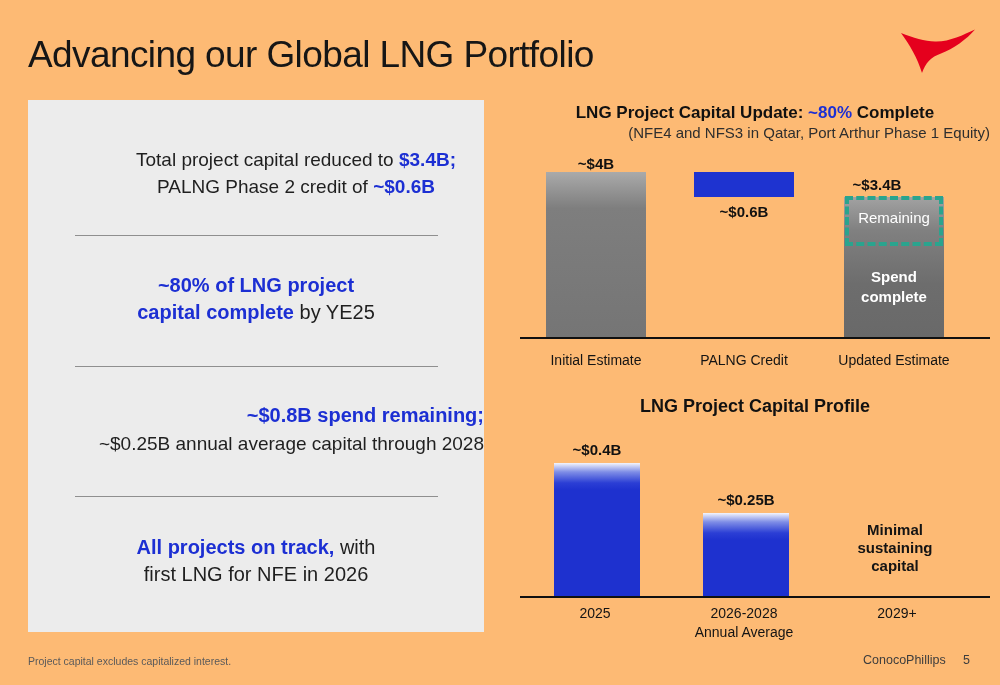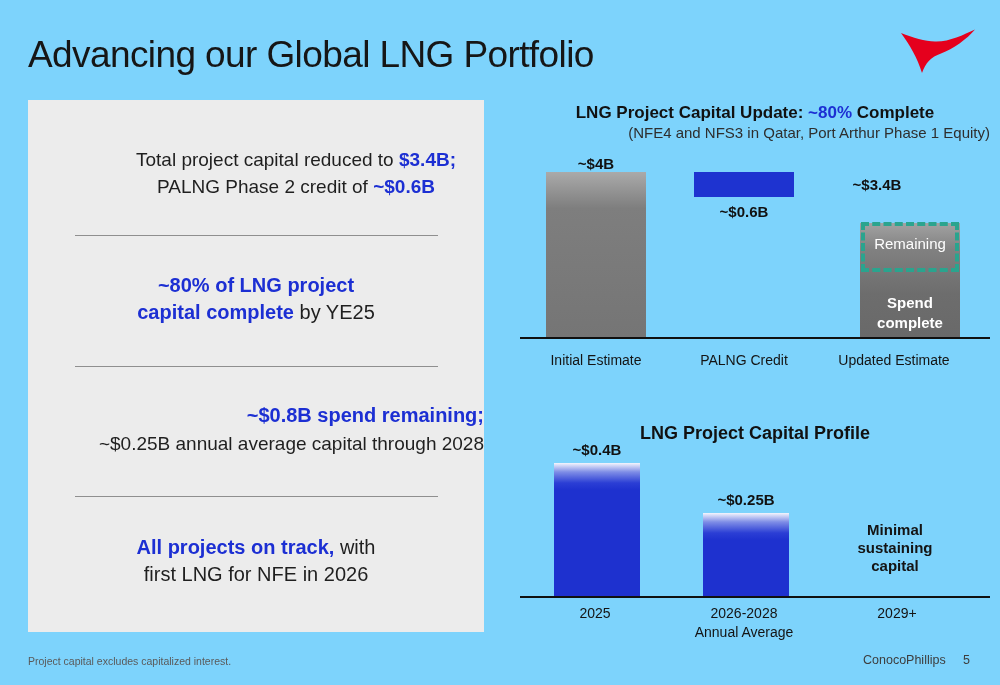--- a/index.html
+++ b/index.html
@@ -1,16 +1,16 @@
 <!DOCTYPE html>
 <html><head>
 <meta charset="utf-8">
 <style>
   html,body{margin:0;padding:0;background:#fff;}
-  .slide{position:relative;width:1000px;height:685px;background:#7dd3fc;overflow:hidden;
+  .slide{position:relative;width:1000px;height:685px;background:#fdba74;overflow:hidden;
          font-family:"Liberation Sans", sans-serif;color:#1a1a1a;}
   
   .page-title{position:absolute;left:28px;top:34px;font-size:37px;font-weight:300;
               letter-spacing:-0.6px;color:#161616;white-space:nowrap;}
   .logo{position:absolute;left:897px;top:27px;width:80px;height:47px;}
   
   .panel{position:absolute;left:28px;top:100px;width:456px;height:532px;background:#ececec;}
   .pblock{position:absolute;left:0;width:100%;text-align:center;line-height:27px;}
   .t19{font-size:19px;} .t20{font-size:20px;}
   .blue{color:#1c2fd3;font-weight:700;}
@@ -32,21 +32,21 @@
   .xlabel{position:absolute;text-align:center;font-size:14px;color:#141414;line-height:19px;white-space:pre-line;}
   .remaining-box{position:absolute;top:-1px;left:1px;right:1px;height:50px;
                  border:4px dashed #2aa48e;box-sizing:border-box;}
   .remaining-text{position:absolute;left:0;right:0;top:0;height:42px;line-height:42px;
                   text-align:center;color:#ffffff;font-size:15px;}
   .spend-text{position:absolute;left:0;right:0;top:70px;text-align:center;color:#ffffff;
               font-size:15px;font-weight:600;line-height:20px;white-space:pre-line;}
   .note-bold{position:absolute;text-align:center;font-weight:700;font-size:15px;color:#141414;
              line-height:18px;white-space:pre-line;}
   .c2-title{position:absolute;left:0;top:0;width:100%;text-align:center;font-weight:700;
-            font-size:18px;color:#111;margin-top:27px;}
+            font-size:18px;color:#111;}
   
   .footnote{position:absolute;left:28px;top:655px;font-size:10.5px;color:#5a5a5a;}
   .brand{position:absolute;left:863px;top:653px;font-size:12.5px;color:#3d3d3d;}
   .pagenum{position:absolute;left:963px;top:653px;font-size:12.5px;color:#3d3d3d;}
 </style>
 </head>
 <body>
 
 <div class="slide">
 
@@ -89,21 +89,21 @@
     <div class="c-sub">(NFE4 and NFS3 in Qatar, Port Arthur Phase 1 Equity)</div>
 
     <div class="plot" style="top:69px;width:470px;height:165px;">
       <div class="vlabel" style="left:26px;width:100px;top:-17px;">~$4B</div>
       <div class="bar gray-grad-a" style="left: 26px; width: 100px; bottom: 0px; height: 165px;"></div>
 
       <div class="bar blue-solid" style="left: 174px; width: 100px; bottom: 140px; height: 24.75px;"></div>
       <div class="vlabel" style="left:174px;width:100px;top:31px;">~$0.6B</div>
 
       <div class="vlabel" style="left:307px;width:100px;top:4px;">~$3.4B</div>
-      <div class="bar gray-grad-b" style="left: 340px; width: 100px; bottom: 0px; height: 114px;">
+      <div class="bar gray-grad-b" style="left: 324px; width: 100px; bottom: 0px; height: 140px;">
         <div class="remaining-box"></div>
         <div class="remaining-text">Remaining</div>
         <div class="spend-text">Spend
 complete</div>
       </div>
 
       <div class="xlabel" style="left:-4px;width:160px;top:179px;">Initial Estimate</div>
       <div class="xlabel" style="left:294px;width:160px;top:179px;">Updated Estimate</div>
       <div class="xlabel" style="left:144px;width:160px;top:179px;">PALNG Credit</div>
     </div>

